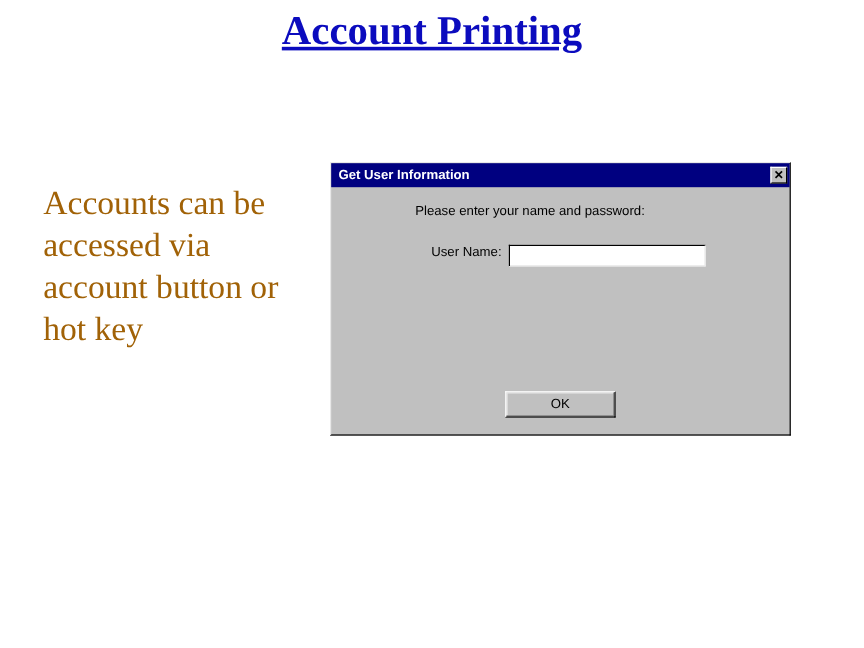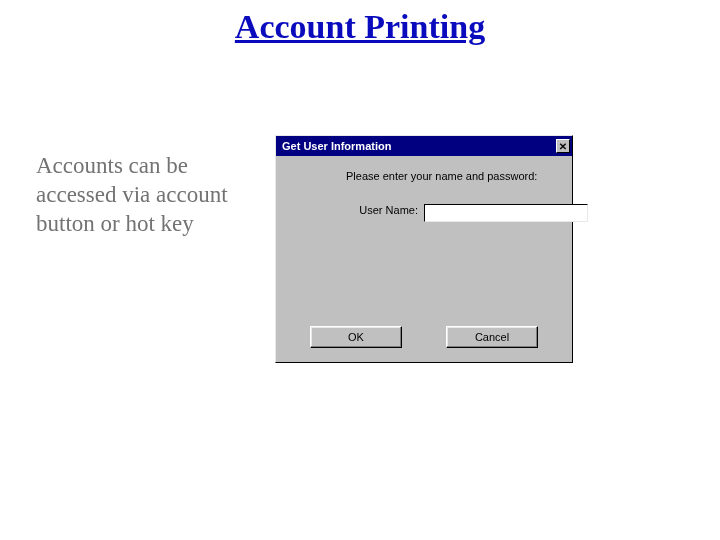--- a/index.html
+++ b/index.html
@@ -16,31 +16,31 @@
       font-weight: bold;
       color: #0b0bbe;
       text-decoration: underline;
     }
 
     .body-text {
       position: absolute;
       left: 36px;
       top: 152px;
       width: 200px;
-      font-size: 23px;
+      font-size: 28px;
       line-height: 1.25;
-      color: #737373;
+      color: #a16207;
     }
 
     
     .dlg {
       position: absolute;
       left: 275px;
       top: 135px;
-      width: 298px;
+      width: 384px;
       height: 228px;
       background: #c0c0c0;
       border-top: 1px solid #e8e8e8;
       border-left: 1px solid #e8e8e8;
       border-right: 1px solid #000;
       border-bottom: 1px solid #000;
       font-family: Tahoma, Arial, sans-serif;
     }
     .dlg .titlebar {
       display: flex;
@@ -142,18 +142,17 @@
 
       <div class="row row-user">
         <label>User Name:</label>
         <input type="text" class="sunken-input" value="" style="">
       </div>
 
 
 
       <div class="btnbar">
         <div class="winbtn">OK</div>
-        <div class="winbtn">Cancel</div>
       </div>
     </div>
   </div>
 
 </div>
 
 </body></html>

